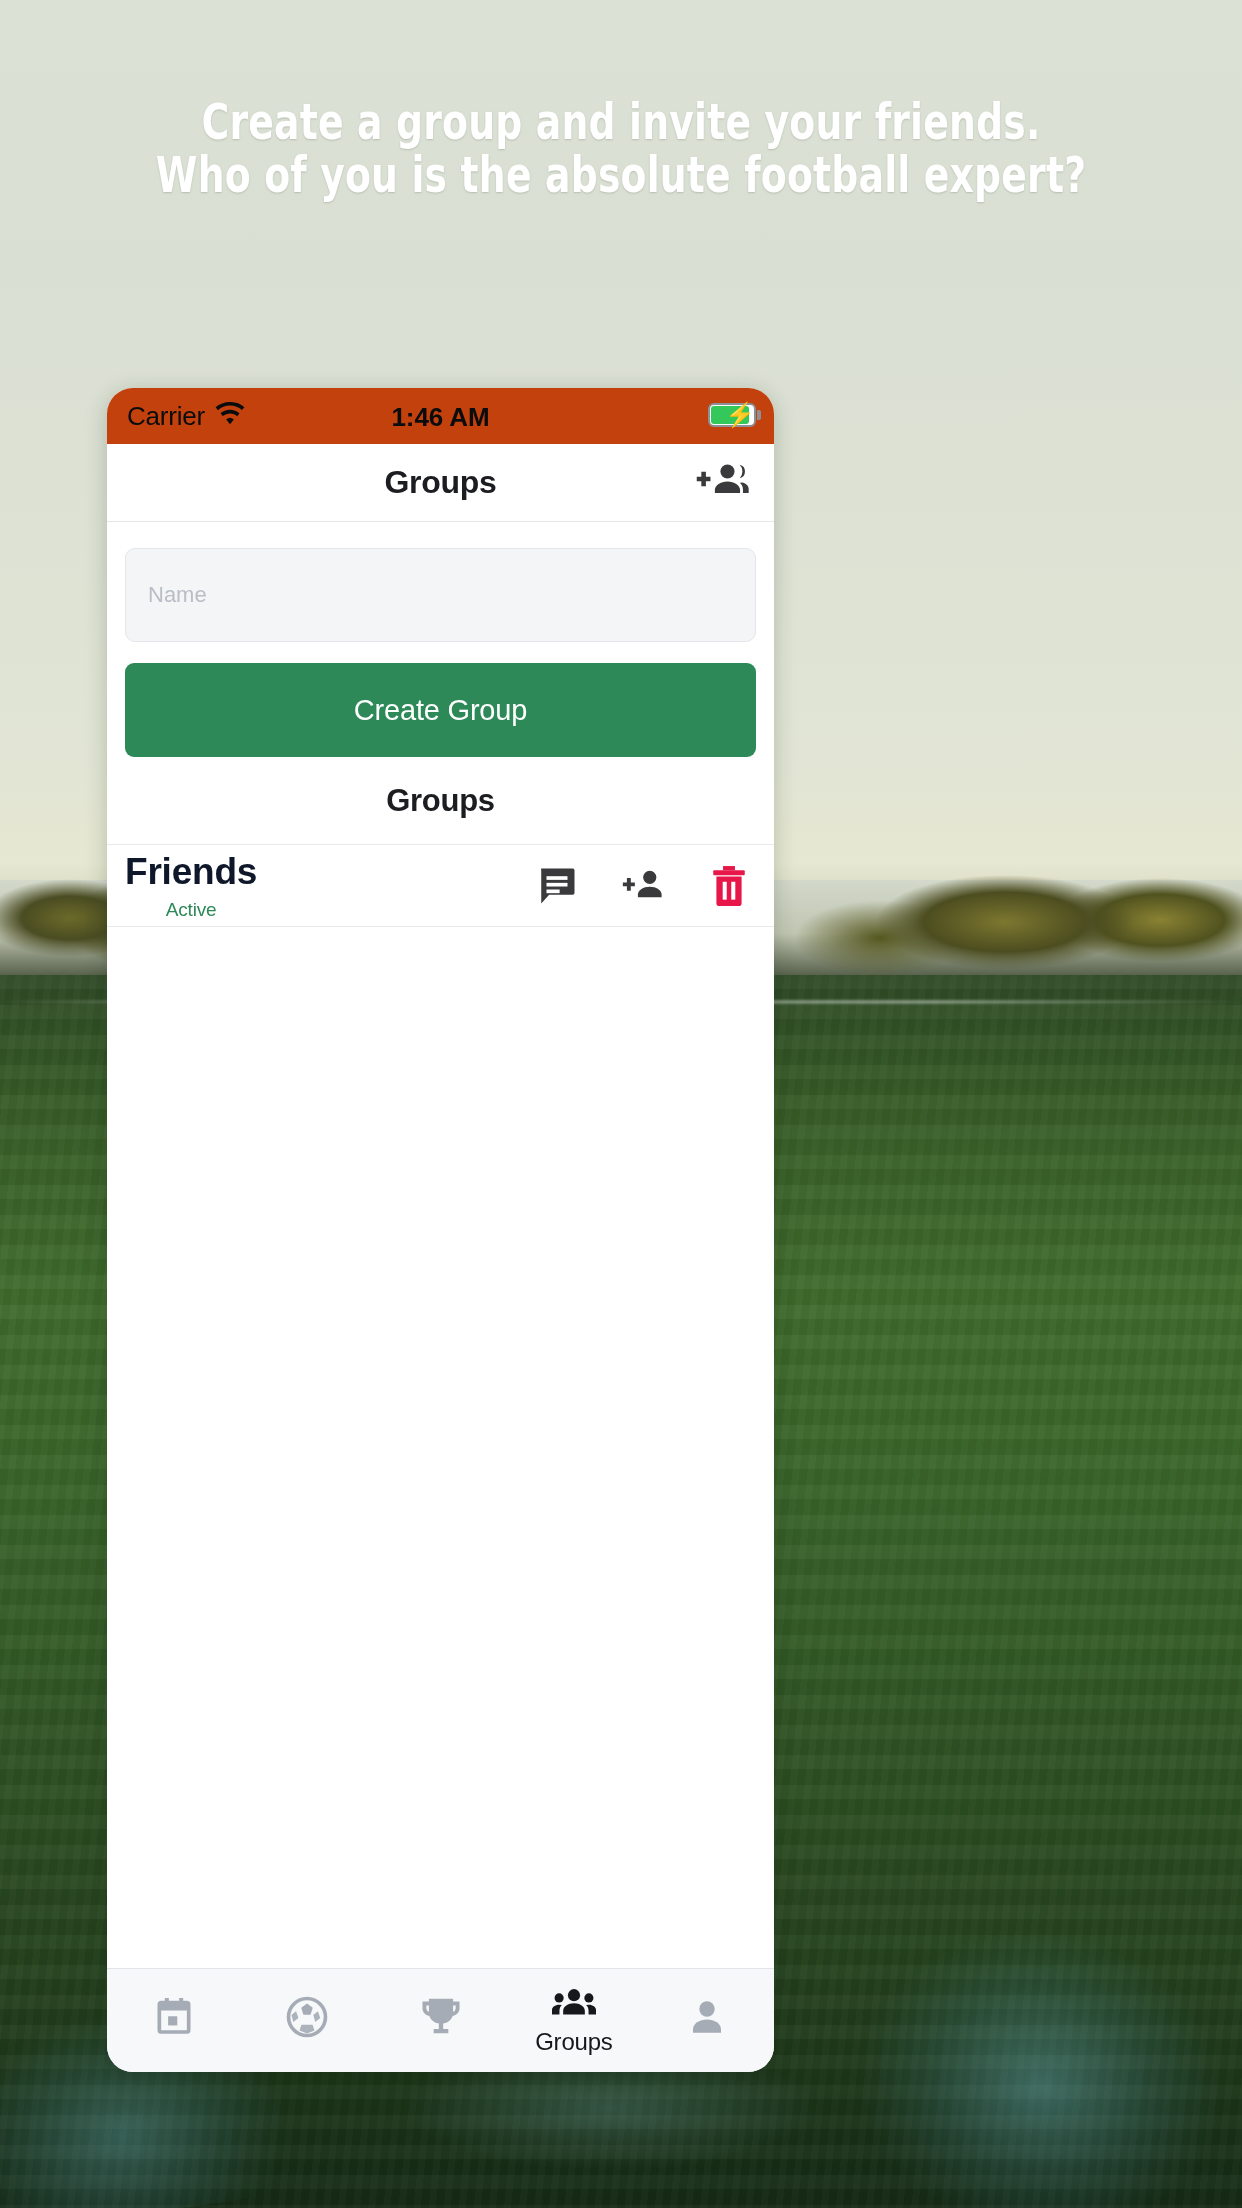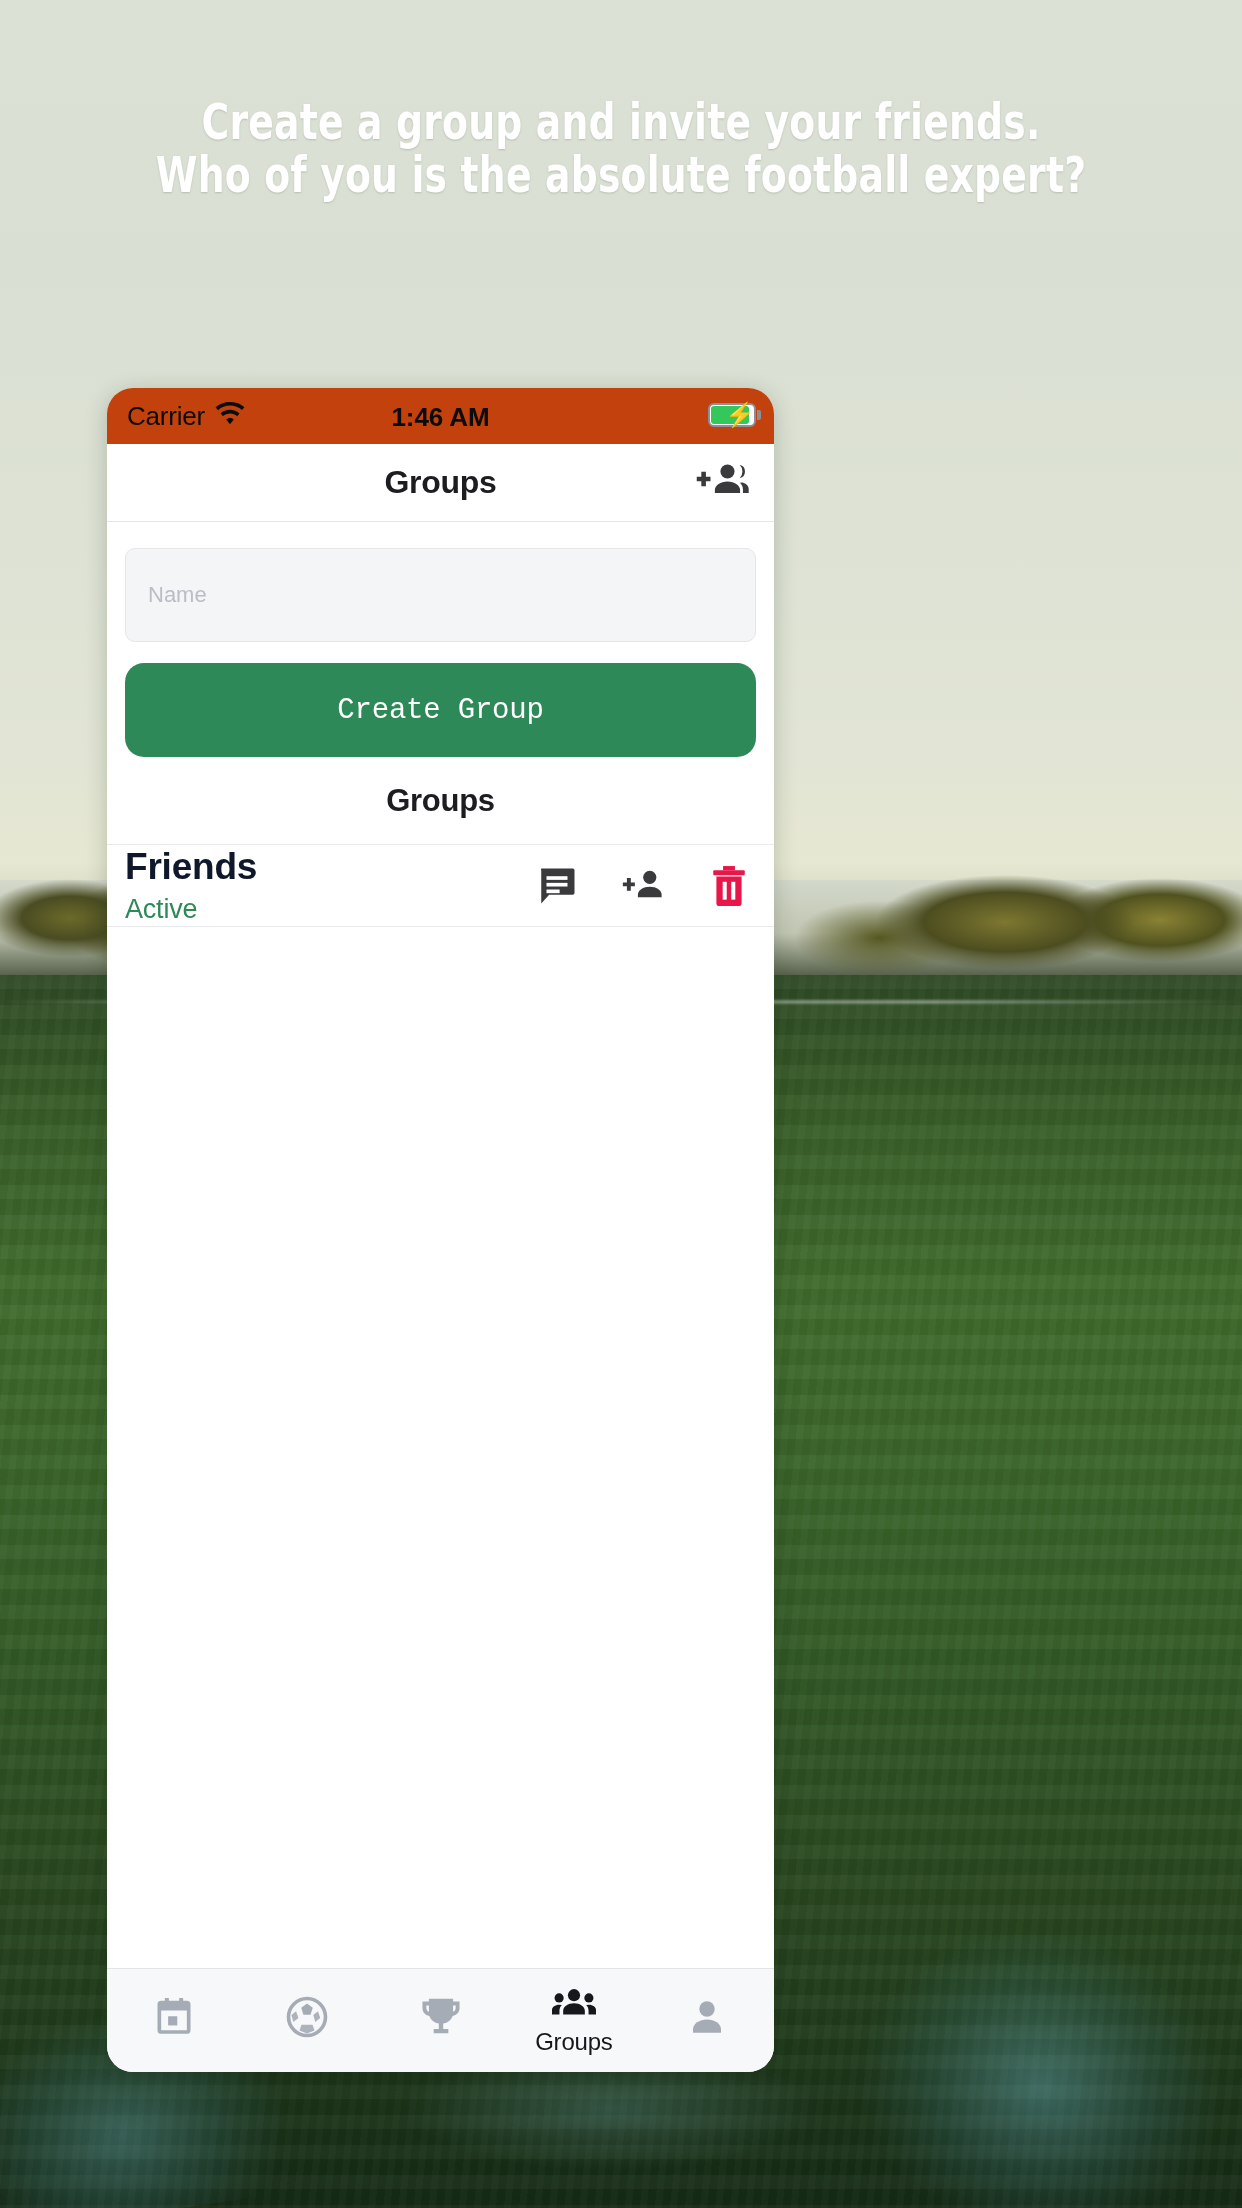--- a/index.html
+++ b/index.html
@@ -158,23 +158,23 @@
     color:#1c1d21;
     font-family:"Liberation Sans", sans-serif;
     outline:none;
   }
   .name-input::placeholder { color:#b9bec6; }
 
   .create-btn {
     margin-top:21px;
     width:100%; height:94px;
     background:#2d8a58;
-    border:none; border-radius:19px;
+    border:none; border-radius:9px;
     color:#fff; font-size:29px;
-    font-family:Liberation Mono, monospace;
+    font-family:Liberation Sans, sans-serif;
     cursor:pointer;
     letter-spacing:-.2px;
   }
 
   
   .section-head {
     height:88px; background:#fff;
     display:flex; align-items:center; justify-content:center;
     border-bottom:1px solid #e9e9eb;
   }
@@ -184,21 +184,21 @@
   .list { background:#fff; }
   .list-row {
     position:relative;
     height:82px;
     padding:0 20px 0 18px;
     display:flex; align-items:center; justify-content:space-between;
     border-bottom:1px solid #eaeaec;
   }
   .row-texts { display:flex; flex-direction:column; gap:6px; }
   .row-title { font-size:37px; font-weight:bold; color:#0f172a; letter-spacing:-.2px; }
-  .row-sub { font-size:27px; color:#2d8a58; letter-spacing:-.2px; }
+  .row-sub { font-size:19px; color:#2d8a58; letter-spacing:-.2px;text-align:center; }
   .row-actions { display:flex; align-items:center; gap:44px; padding-right:6px; }
   .row-actions .act { cursor:pointer; display:flex; }
 
   .list-fill { background:#fff; height:802px; }
 
   
   .tabbar {
     position:absolute; left:0; right:0; bottom:0;
     height:104px;
     background:#f7f8fa;

